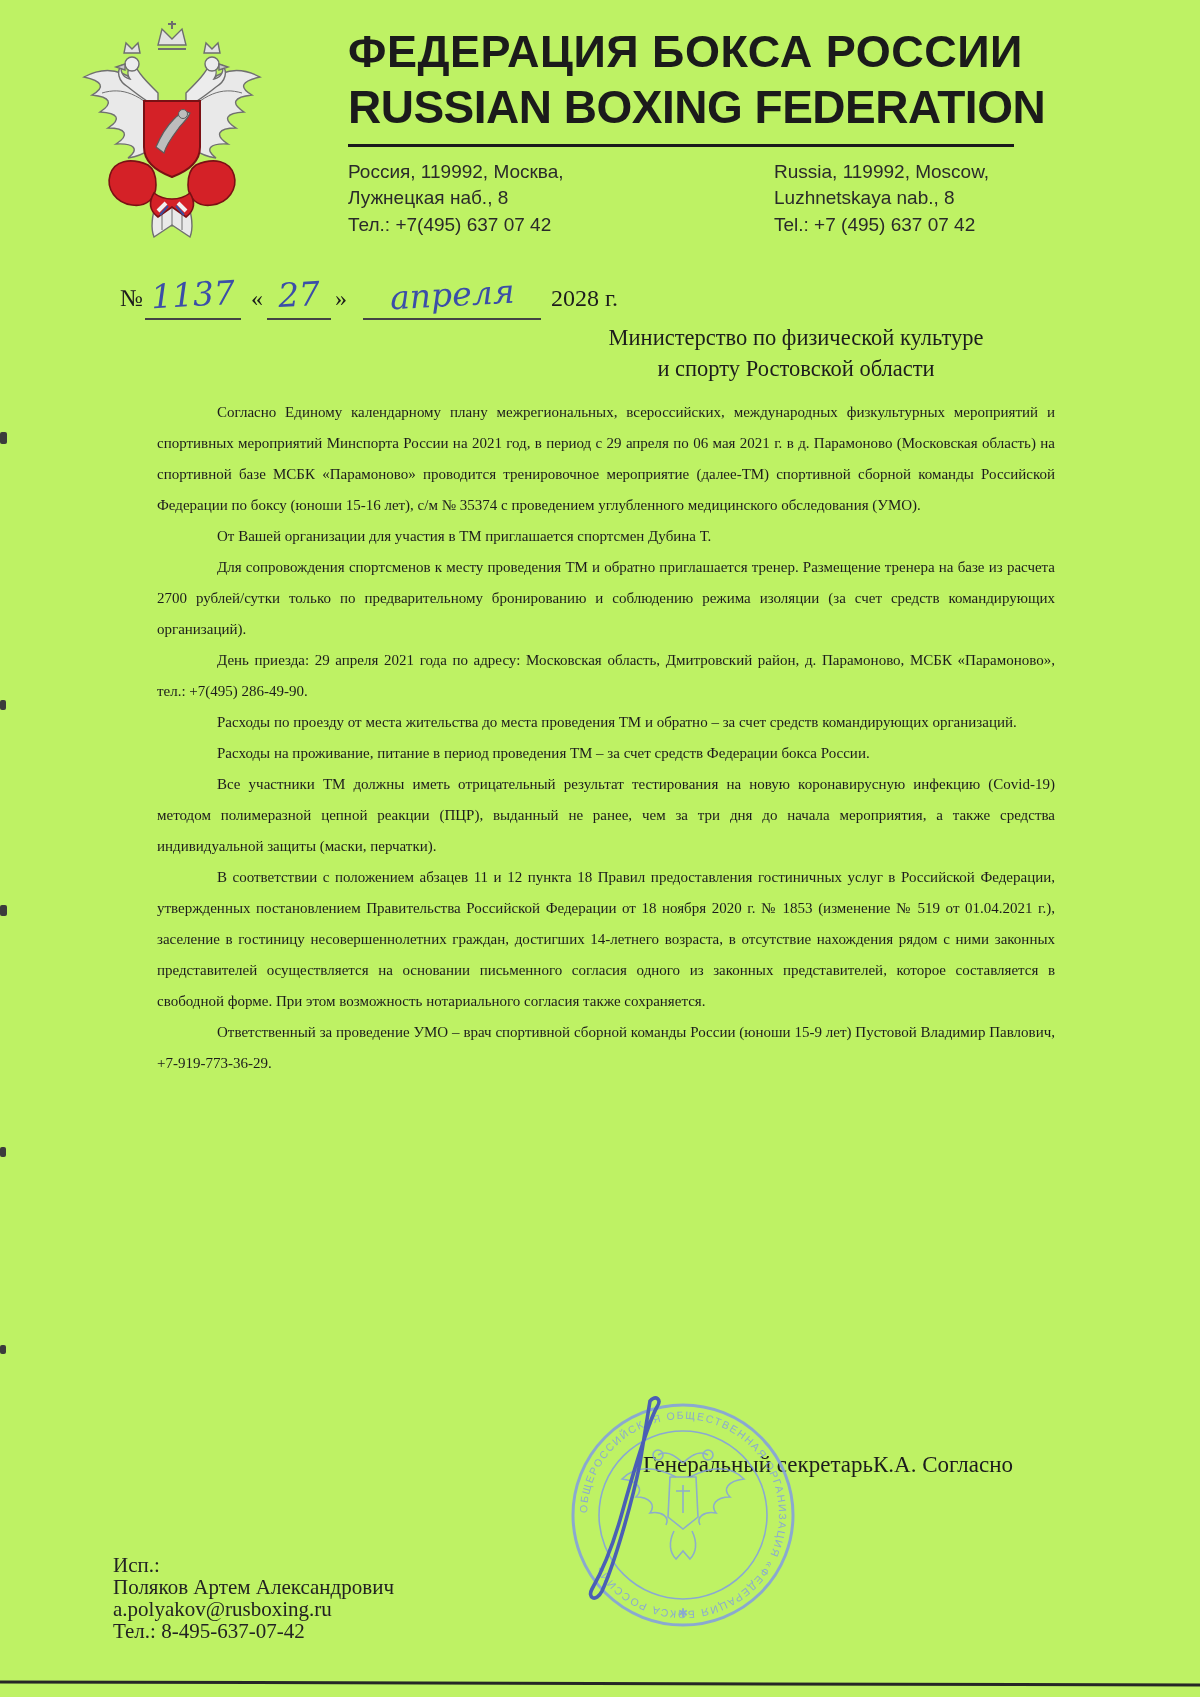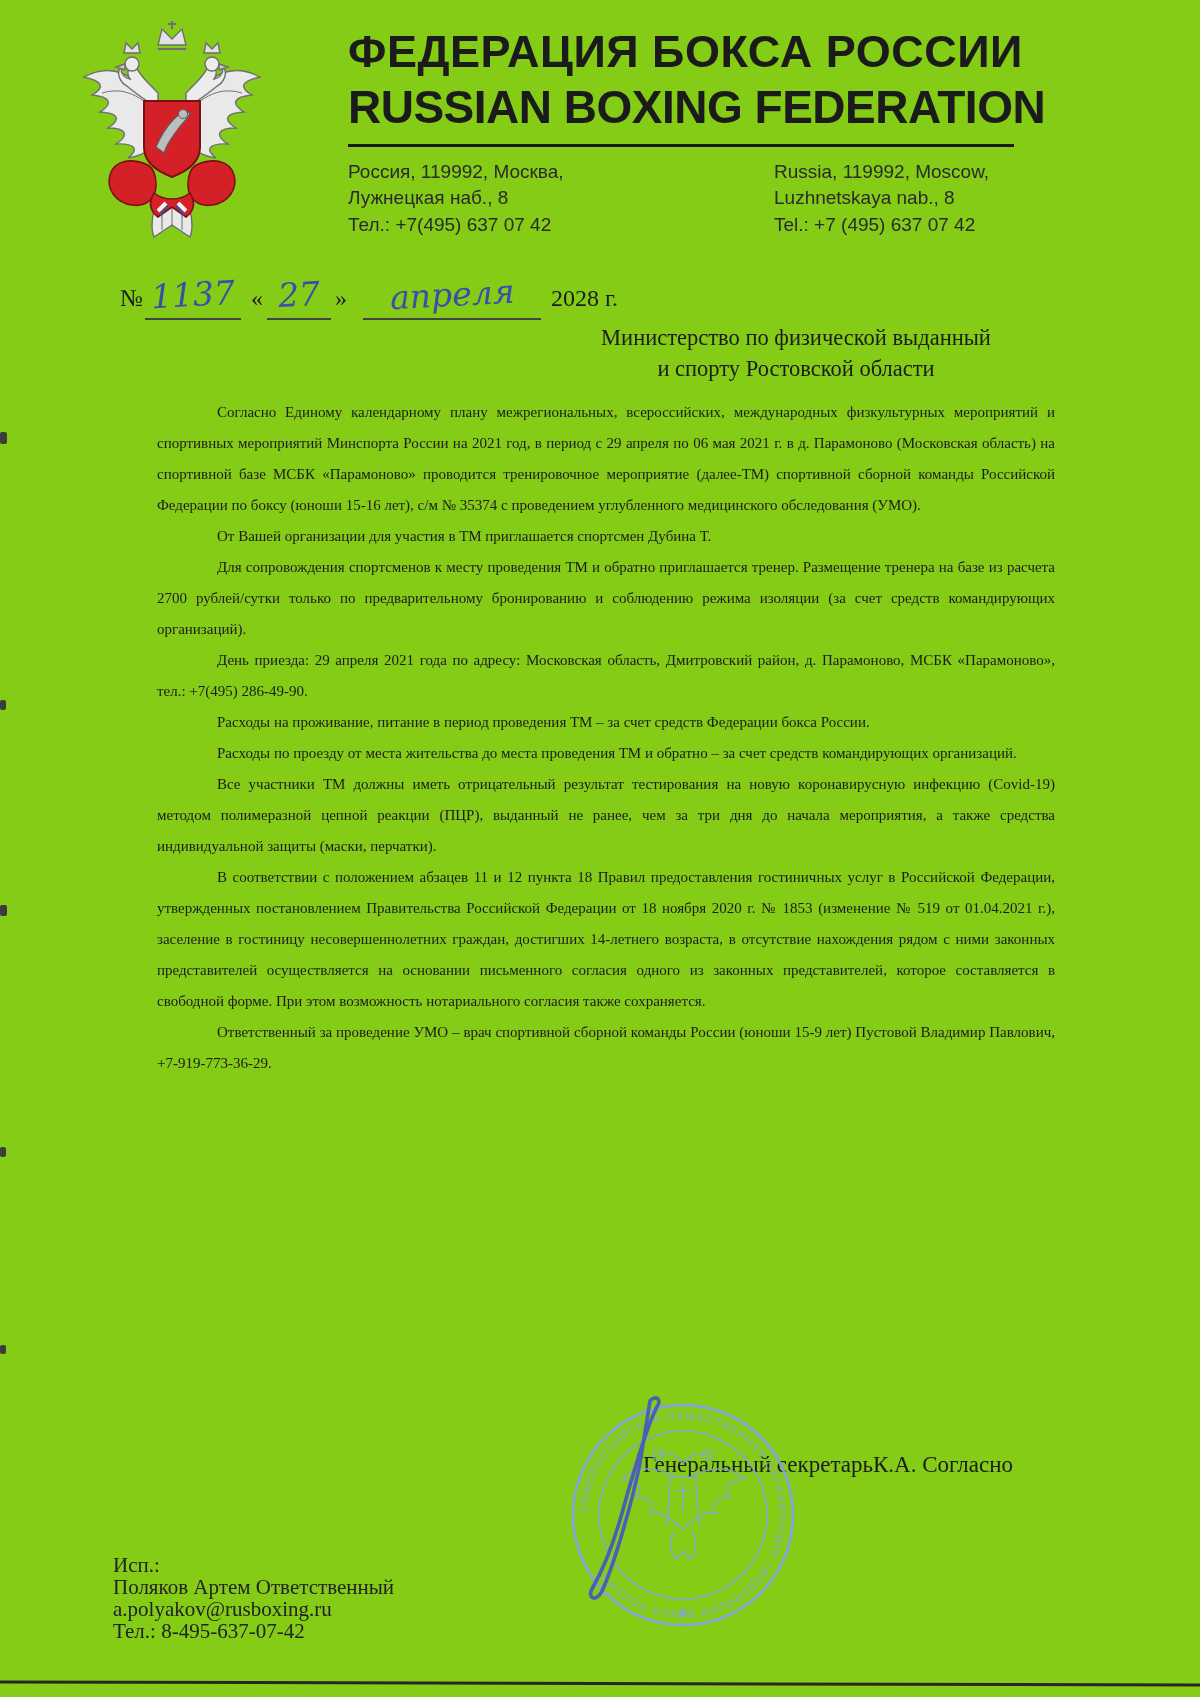--- a/index.html
+++ b/index.html
@@ -1,18 +1,18 @@
 <!DOCTYPE html>
 <html><head>
 <meta charset="utf-8">
 <style>
   html,body { margin:0; padding:0; background:#777; }
   .page {
     position:relative; width:1200px; height:1697px; margin:0 auto;
-    background:#84cc16; overflow:hidden;
+    background:#bef264; overflow:hidden;
     font-family:"Liberation Serif", serif; color:#1c1c1c;
   }
 
   
   .emblem { position:absolute; left:62px; top:14px; width:220px; height:232px; }
   .head-right { position:absolute; left:348px; top:28px; width:666px; }
   .org-ru { font-family:"Liberation Sans", sans-serif; font-weight:800; font-size:45px; line-height:1.08; letter-spacing:.5px; color:#1b1b1b; white-space:nowrap; }
   .org-en { font-family:"Liberation Sans", sans-serif; font-weight:800; font-size:46px; line-height:1.08; letter-spacing:-.5px; color:#1b1b1b; margin-top:6px; white-space:nowrap; }
   .head-divider { height:3px; background:#1b1b1b; margin-top:12px; }
   .addresses { display:flex; justify-content:space-between; margin-top:12px; }
@@ -125,31 +125,31 @@
     <span>№</span>
       <span class="blank num"><span class="hw">1137</span></span>
     <span class="ref-quote">«</span>
       <span class="blank day"><span class="hw">27</span></span>
       <span>»</span>
     <span class="blank month"><span class="hw">апреля</span></span>
     <span>2028 г.</span>
   </div>
 
   <div class="recipient">
-    <div>Министерство по физической выданный</div>
+    <div>Министерство по физической культуре</div>
     <div>и спорту Ростовской области</div>
   </div>
 
   <div class="body-text">
     <p>Согласно Единому календарному плану межрегиональных, всероссийских, международных физкультурных мероприятий и спортивных мероприятий Минспорта России на 2021 год, в период с 29 апреля по 06 мая 2021 г. в д. Парамоново (Московская область) на спортивной базе МСБК «Парамоново» проводится тренировочное мероприятие (далее-ТМ) спортивной сборной команды Российской Федерации по боксу (юноши 15-16 лет), с/м № 35374 с проведением углубленного медицинского обследования (УМО).</p>
     <p>От Вашей организации для участия в ТМ приглашается спортсмен Дубина Т.</p>
     <p>Для сопровождения спортсменов к месту проведения ТМ и обратно приглашается тренер. Размещение тренера на базе из расчета 2700 рублей/сутки только по предварительному бронированию и соблюдению режима изоляции (за счет средств командирующих организаций).</p>
     <p>День приезда: 29 апреля 2021 года по адресу: Московская область, Дмитровский район, д. Парамоново, МСБК «Парамоново», тел.: +7(495) 286-49-90.</p>
+    <p>Расходы по проезду от места жительства до места проведения ТМ и обратно – за счет средств командирующих организаций.</p>
     <p>Расходы на проживание, питание в период проведения ТМ – за счет средств Федерации бокса России.</p>
-    <p>Расходы по проезду от места жительства до места проведения ТМ и обратно – за счет средств командирующих организаций.</p>
     <p>Все участники ТМ должны иметь отрицательный результат тестирования на новую коронавирусную инфекцию (Covid-19) методом полимеразной цепной реакции (ПЦР), выданный не ранее, чем за три дня до начала мероприятия, а также средства индивидуальной защиты (маски, перчатки).</p>
     <p>В соответствии с положением абзацев 11 и 12 пункта 18 Правил предоставления гостиничных услуг в Российской Федерации, утвержденных постановлением Правительства Российской Федерации от 18 ноября 2020 г. № 1853 (изменение № 519 от 01.04.2021 г.), заселение в гостиницу несовершеннолетних граждан, достигших 14-летнего возраста, в отсутствие нахождения рядом с ними законных представителей осуществляется на основании письменного согласия одного из законных представителей, которое составляется в свободной форме. При этом возможность нотариального согласия также сохраняется.</p>
     <p>Ответственный за проведение УМО – врач спортивной сборной команды России (юноши 15-9 лет) Пустовой Владимир Павлович, +7-919-773-36-29.</p>
   </div>
 
   <div class="sig-row">
     <span>Генеральный секретарь</span>
     <span>К.А. Согласно</span>
   </div>
 
@@ -176,21 +176,21 @@
         <textPath href="#stampTextPath" startOffset="2">ОБЩЕРОССИЙСКАЯ ОБЩЕСТВЕННАЯ ОРГАНИЗАЦИЯ «ФЕДЕРАЦИЯ БОКСА РОССИИ»</textPath>
       </text>
       <text x="131" y="224" text-anchor="middle" font-size="12" fill="#86a3da" stroke="none">✱</text>
     </g>
 
     <path d="M 98,8 C 104,2 110,6 105,14 C 96,30 84,70 70,120 C 60,156 48,182 40,196 C 35,205 44,210 50,198 C 62,172 80,110 88,70 C 91,52 95,26 98,8" fill="none" stroke="#4a5fb5" stroke-width="3.6" stroke-linecap="round"></path>
   </svg>
 
   <div class="footer">
     <div>Исп.:</div>
-    <div>Поляков Артем Ответственный</div>
+    <div>Поляков Артем Александрович</div>
     <div>a.polyakov@rusboxing.ru</div>
     <div>Тел.: 8-495-637-07-42</div>
   </div>
 
   <div class="scan-bottom-line"></div>
   <div class="speck" style="left:0; top:432px; width:7px; height:12px;"></div>
   <div class="speck" style="left:0; top:700px; width:6px; height:10px;"></div>
   <div class="speck" style="left:0; top:905px; width:7px; height:11px;"></div>
   <div class="speck" style="left:0; top:1147px; width:6px; height:10px;"></div>
   <div class="speck" style="left:0; top:1345px; width:6px; height:9px;"></div>

